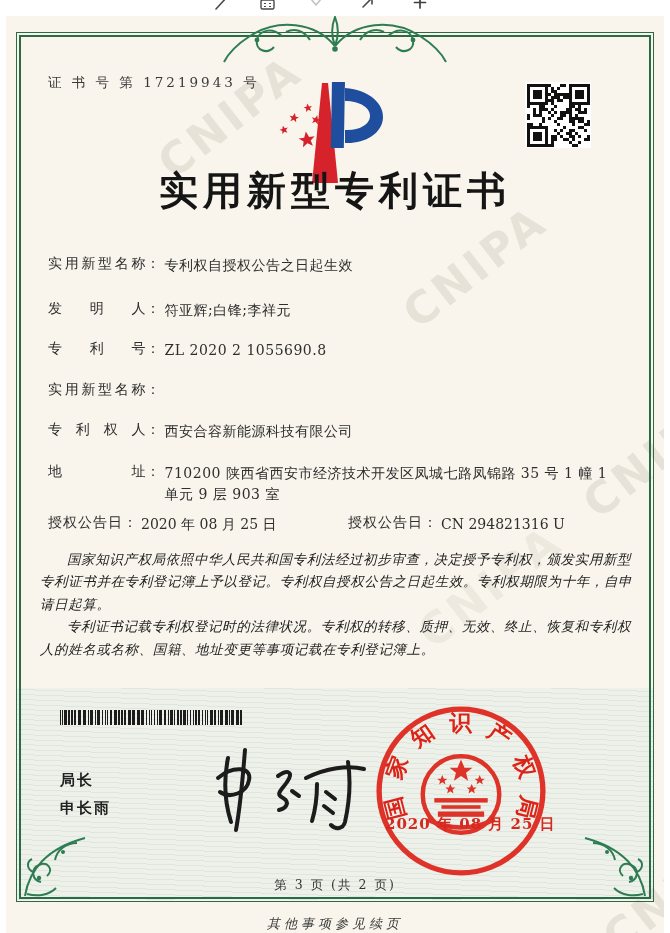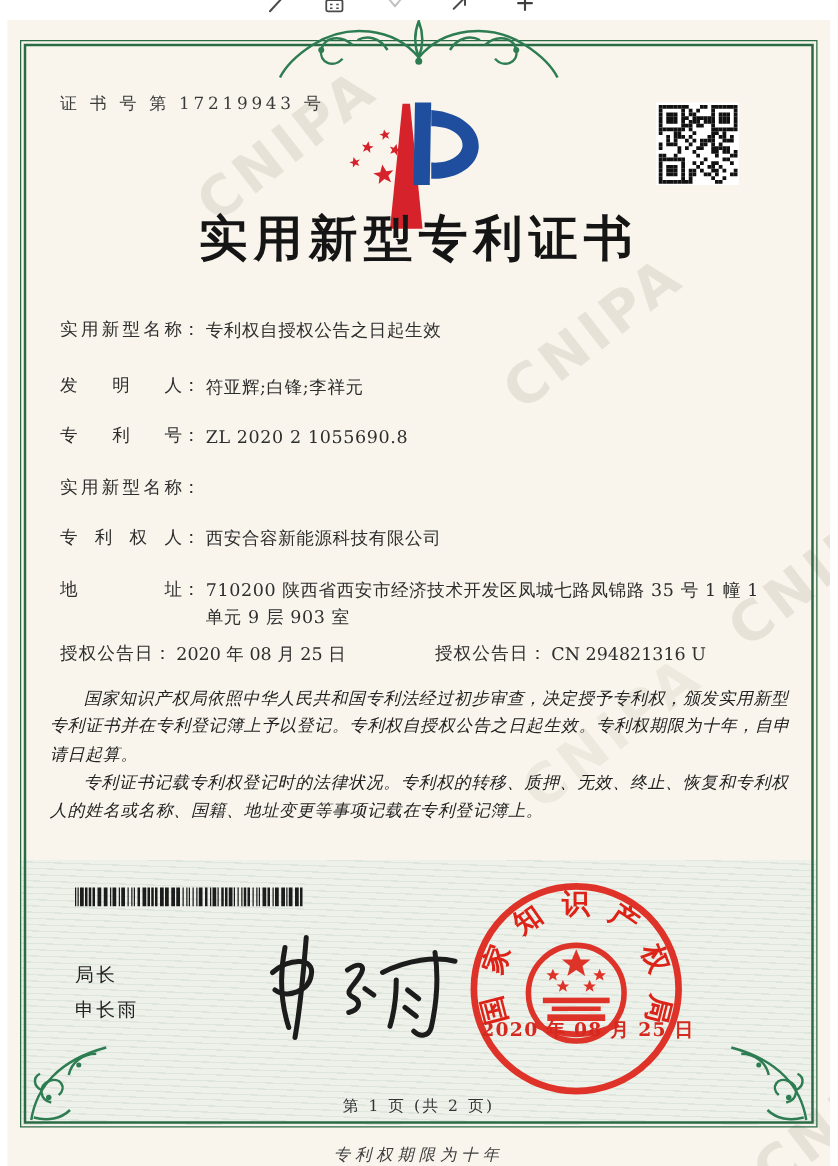--- a/index.html
+++ b/index.html
@@ -59,21 +59,21 @@
   .grant-lbl{letter-spacing:1px;}
   .g1{left:0;}
   .g2{left:300px;}
   .paras{
     position:absolute;left:34px;top:532px;width:596px;
     font-size:13.5px;font-style:italic;color:#222;line-height:22.4px;letter-spacing:0.6px;
   }
   .paras p{margin:0;text-indent:2em;}
   .barcode{position:absolute;left:54px;top:694px;width:190px;height:15px;font-size:0;white-space:nowrap;}
   .barcode i{display:inline-block;height:15px;background:#1c1c1c;}
-  .commissioner{position:absolute;left:54px;top:750px;font-size:15px;font-weight:normal;color:#222;line-height:28px;letter-spacing:2px;}
+  .commissioner{position:absolute;left:54px;top:750px;font-size:15px;font-weight:bold;color:#222;line-height:28px;letter-spacing:2px;}
   .signature{position:absolute;left:192px;top:726px;width:172px;height:94px;}
   .seal{position:absolute;left:366px;top:686px;width:178px;height:178px;}
   .seal-date{
     position:absolute;left:379px;top:799px;z-index:4;
     font-size:15px;font-weight:bold;color:#d5281e;letter-spacing:1px;white-space:nowrap;
   }
   .page-footer{position:absolute;left:0;top:861px;width:658px;text-align:center;font-size:12.5px;color:#333;letter-spacing:2px;}
   .continuation{position:absolute;left:0;top:899px;width:658px;text-align:center;font-size:13px;font-style:italic;color:#3c3c3c;letter-spacing:4px;}
   .ornament-top{position:absolute;left:214px;top:-2px;width:230px;height:54px;z-index:4;}
   .corner{position:absolute;width:82px;height:74px;z-index:4;}
@@ -499,16 +499,16 @@
         <use href="#sstar" transform="translate(88,98) scale(0.6)"></use>
         <use href="#sstar" transform="translate(112,98) scale(0.6)"></use>
         <rect x="70" y="108" width="60" height="5"></rect>
         <rect x="78" y="116" width="44" height="4"></rect>
         <rect x="74" y="123" width="52" height="6"></rect>
         <path d="M62,132 Q100,150 138,132" fill="none" stroke="#dd2318" stroke-width="5"></path>
       </g>
     </svg>
     <div class="seal-date">2020 年 08 月 25 日</div>
 
-    <div class="page-footer">第 1 页 (共 2 页)</div>
-    <div class="continuation">专利权期限为十年</div>
+    <div class="page-footer">第 3 页 (共 2 页)</div>
+    <div class="continuation">其他事项参见续页</div>
   </div>
 </div>
 
 </body></html>

